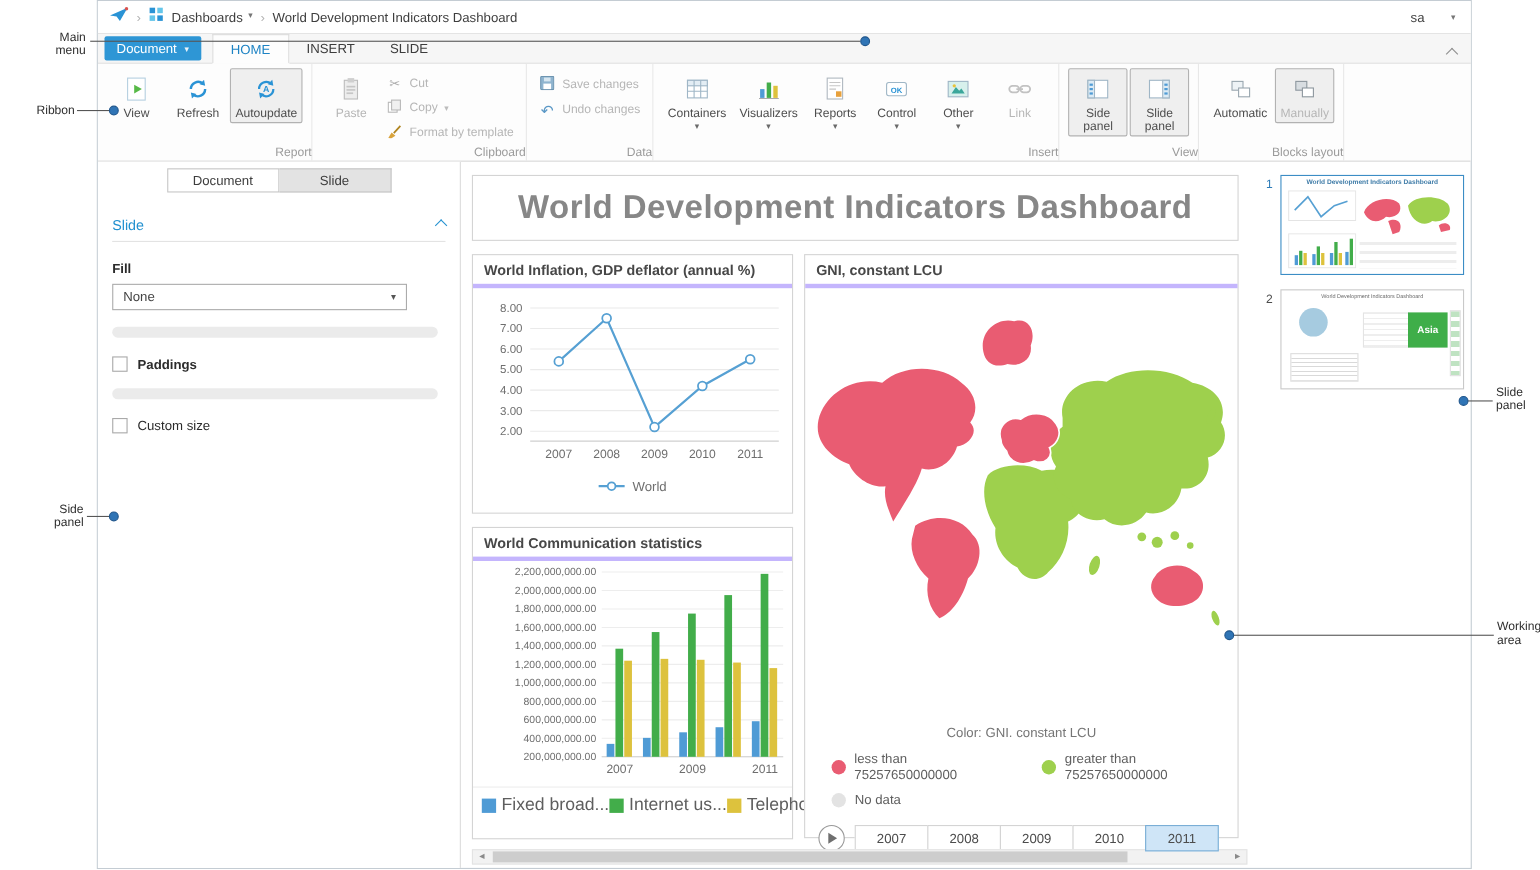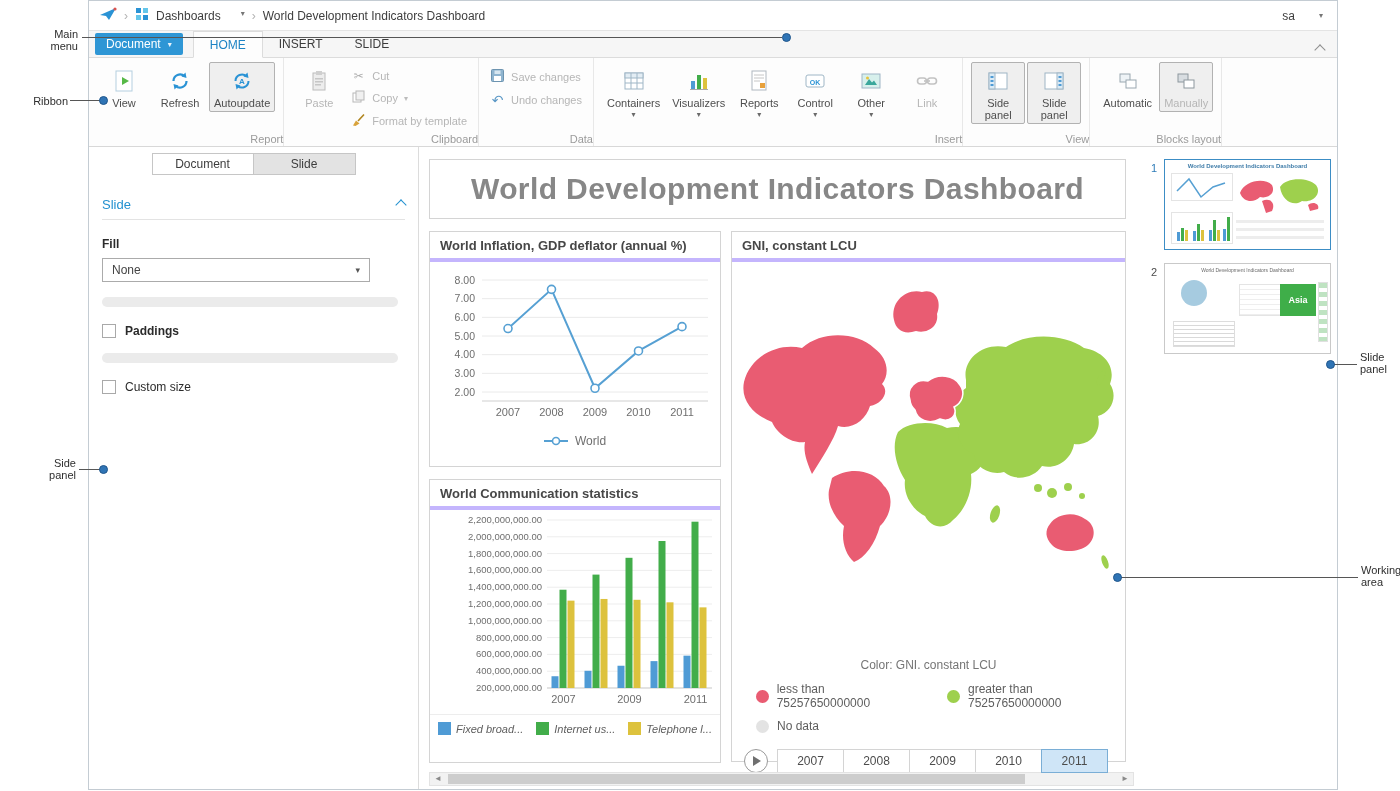--- a/index.html
+++ b/index.html
@@ -2,21 +2,21 @@
 <html><head>
 <meta charset="utf-8">
 <style>
   html,body{margin:0;padding:0;background:#fff;}
   .stage{position:relative;width:1400px;height:791px;background:#fff;font-family:"Liberation Sans",sans-serif;overflow:hidden;}
   .app{position:absolute;left:88px;top:0;width:1250px;height:790px;border:1px solid #c4ccd3;background:#fff;box-sizing:border-box;}
 
   
   .topbar{position:absolute;left:0;top:0;right:0;height:30px;display:flex;align-items:center;gap:7px;padding:0 10px;border-bottom:1px solid #e4e4e4;background:#fff;box-sizing:border-box;}
   .crumb-sep{color:#b3b3b3;font-size:12px;}
-  .crumb{font-size:12px;color:#3e3e3e;display:flex;align-items:flex-start;gap:20px;}
+  .crumb{font-size:12px;color:#3e3e3e;display:flex;align-items:flex-start;gap:5px;}
   .dd-small{font-size:8px;color:#767676;}
   .topbar-right{margin-left:auto;display:flex;align-items:center;gap:24px;padding-right:4px;font-size:12px;color:#3e3e3e;}
 
   
   .tabrow{position:absolute;left:0;top:30px;right:0;height:27px;background:#f6f6f6;border-bottom:1px solid #dcdcdc;display:flex;align-items:center;box-sizing:border-box;}
   .doc-btn{margin:0 10px 0 6px;background:#2e96d5;color:#fff;font-size:12px;height:22px;padding:0 11px;border-radius:2px;display:flex;align-items:center;gap:7px;}
   .doc-btn .dd-small{color:#eaf4fb;}
   .tab{height:27px;line-height:27px;padding:0 16px;font-size:12px;color:#3c3c3c;box-sizing:border-box;}
   .tab.active{background:#fdfdfd;border:1px solid #dcdcdc;border-bottom-color:#fdfdfd;color:#1d83c4;}
   .collapse-btn{margin-left:auto;margin-right:12px;width:9px;height:9px;position:relative;}
@@ -60,21 +60,21 @@
   
   .dash-title{position:absolute;left:340px;top:158px;width:697px;height:60px;border:1px solid #d4d4d4;background:#fff;display:flex;align-items:center;justify-content:center;box-sizing:border-box;}
   .dash-title span{font-size:30px;font-weight:bold;color:#878787;letter-spacing:.4px;white-space:nowrap;}
   .chart-panel{position:absolute;border:1px solid #d4d4d4;background:#fff;box-sizing:border-box;}
   #line-panel{left:340px;top:230px;width:292px;height:236px;}
   #bar-panel{left:340px;top:478px;width:292px;height:284px;}
   #map-panel{left:642px;top:230px;width:395px;height:531px;}
   .cp-title{font-size:13px;font-weight:bold;color:#474747;padding:6px 10px 5px;border-bottom:4px solid #c4b5fd;white-space:nowrap;}
   .line-legend{display:flex;justify-content:center;align-items:center;gap:7px;margin-top:6px;color:#6f6f6f;font-size:12px;}
   .bar-legend{display:flex;justify-content:space-between;padding:7px 8px 0;border-top:1px solid #ededed;margin-top:2px;}
-  .bl-item{display:flex;align-items:center;gap:5px;font-size:11px;color:#5e5e5e;white-space:nowrap;font-style:italic;}
+  .bl-item{display:flex;align-items:center;gap:5px;font-size:16px;color:#5e5e5e;white-space:nowrap;}
   .bl-swatch{width:13px;height:13px;display:inline-block;}
   .map-caption{text-align:center;font-size:12px;color:#757575;margin-top:2px;}
   .map-legend{padding:10px 0 0 24px;font-size:12px;color:#5e5e5e;}
   .ml-row{display:flex;gap:30px;margin-bottom:9px;}
   .ml-item{display:flex;align-items:center;gap:8px;}
   .ml-dot{width:13px;height:13px;border-radius:50%;background:#e3e3e3;}
   .map-controls{display:flex;align-items:center;gap:10px;padding:7px 12px 0;}
   .play-btn{width:24px;height:24px;border:1px solid #9a9a9a;border-radius:50%;display:flex;align-items:center;justify-content:center;box-sizing:border-box;background:#fff;}
   .play-tri{width:0;height:0;border-left:8px solid #6f6f6f;border-top:5px solid transparent;border-bottom:5px solid transparent;margin-left:2px;}
   .year-row{display:flex;}

